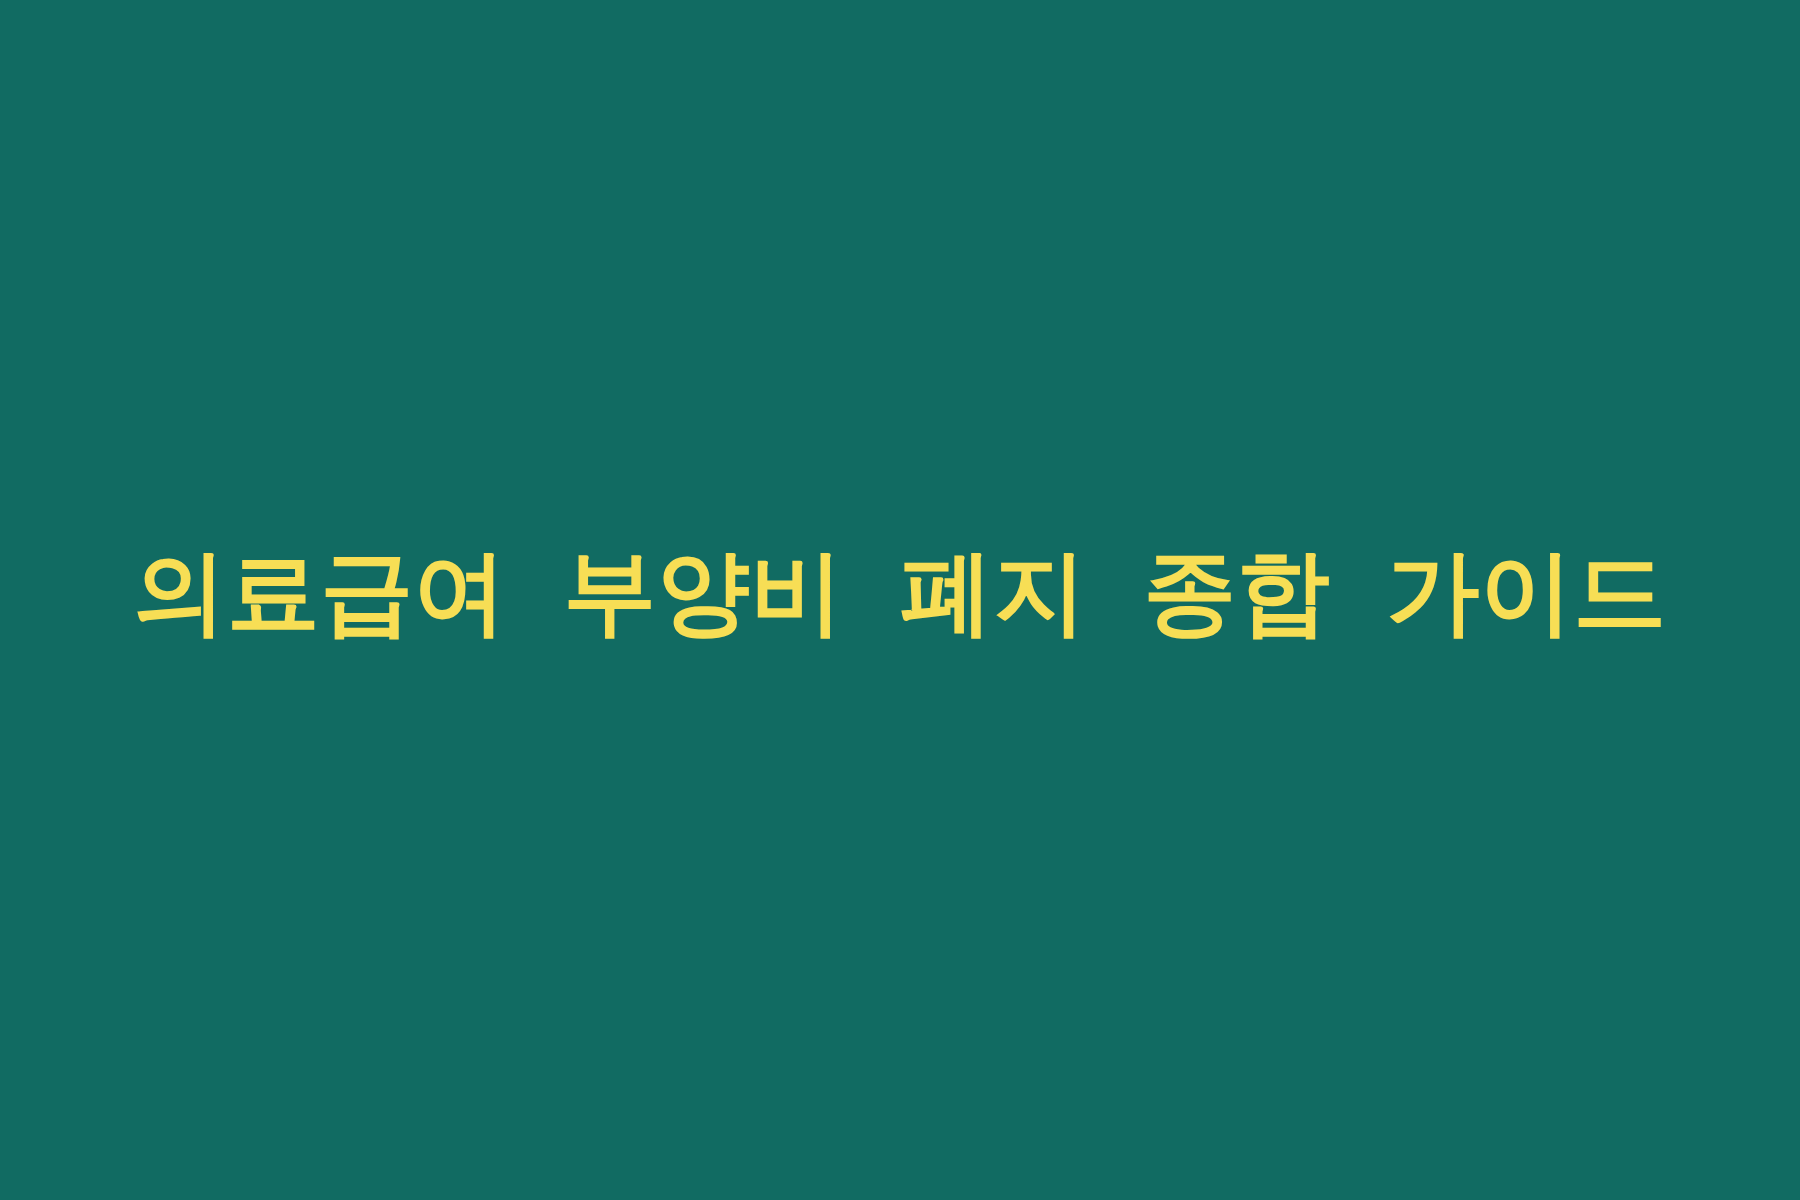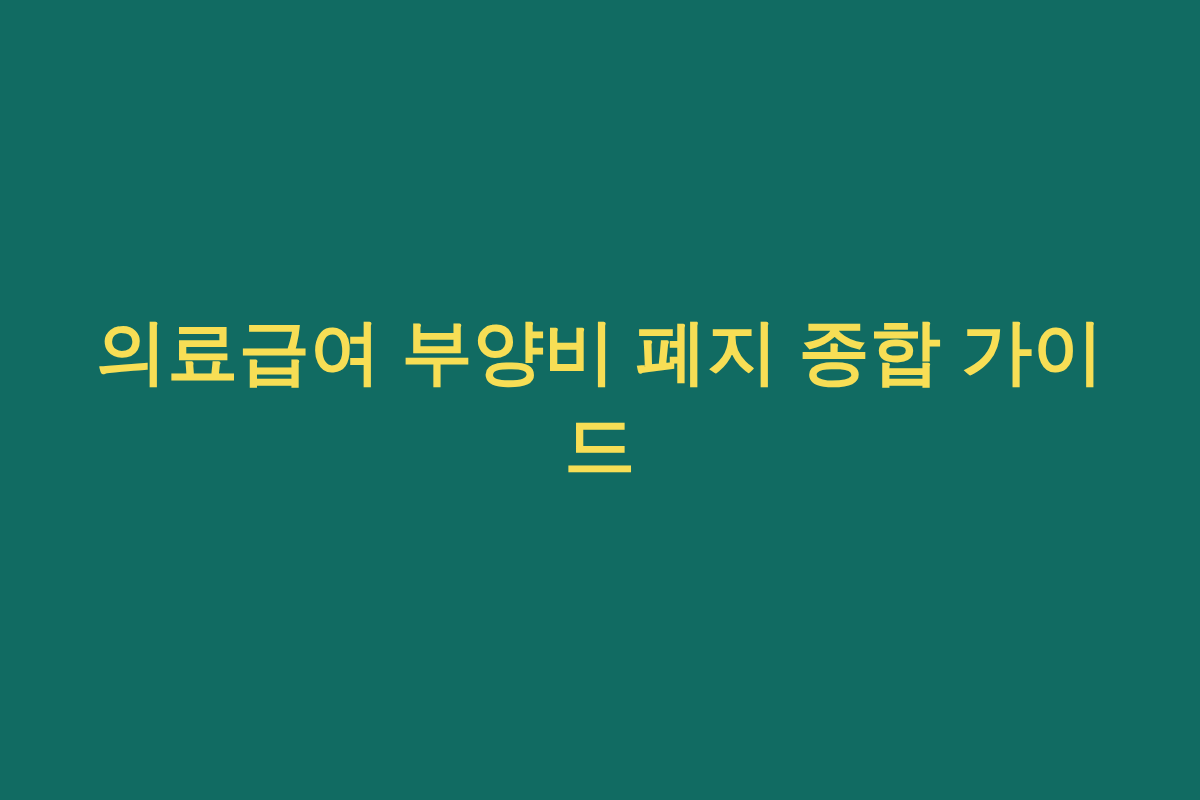--- a/index.html
+++ b/index.html
@@ -30,22 +30,22 @@
   #title-block {
     box-sizing: border-box;
     width: 1040px;
     padding: 0 8px;
     text-align: center;
   }
 
   #headline {
     margin: 0;
     color: #F7DE55;
-    font-family: Liberation Sans, sans-serif;
-    font-size: 71px;
+    font-family: Liberation Mono, monospace;
+    font-size: 62px;
     font-weight: 700;
     line-height: 1.32;
     letter-spacing: 0.005em;
     word-break: break-all;
     overflow-wrap: anywhere;
     text-rendering: geometricPrecision;
     -webkit-font-smoothing: antialiased;
   }
 </style>
 </head>

